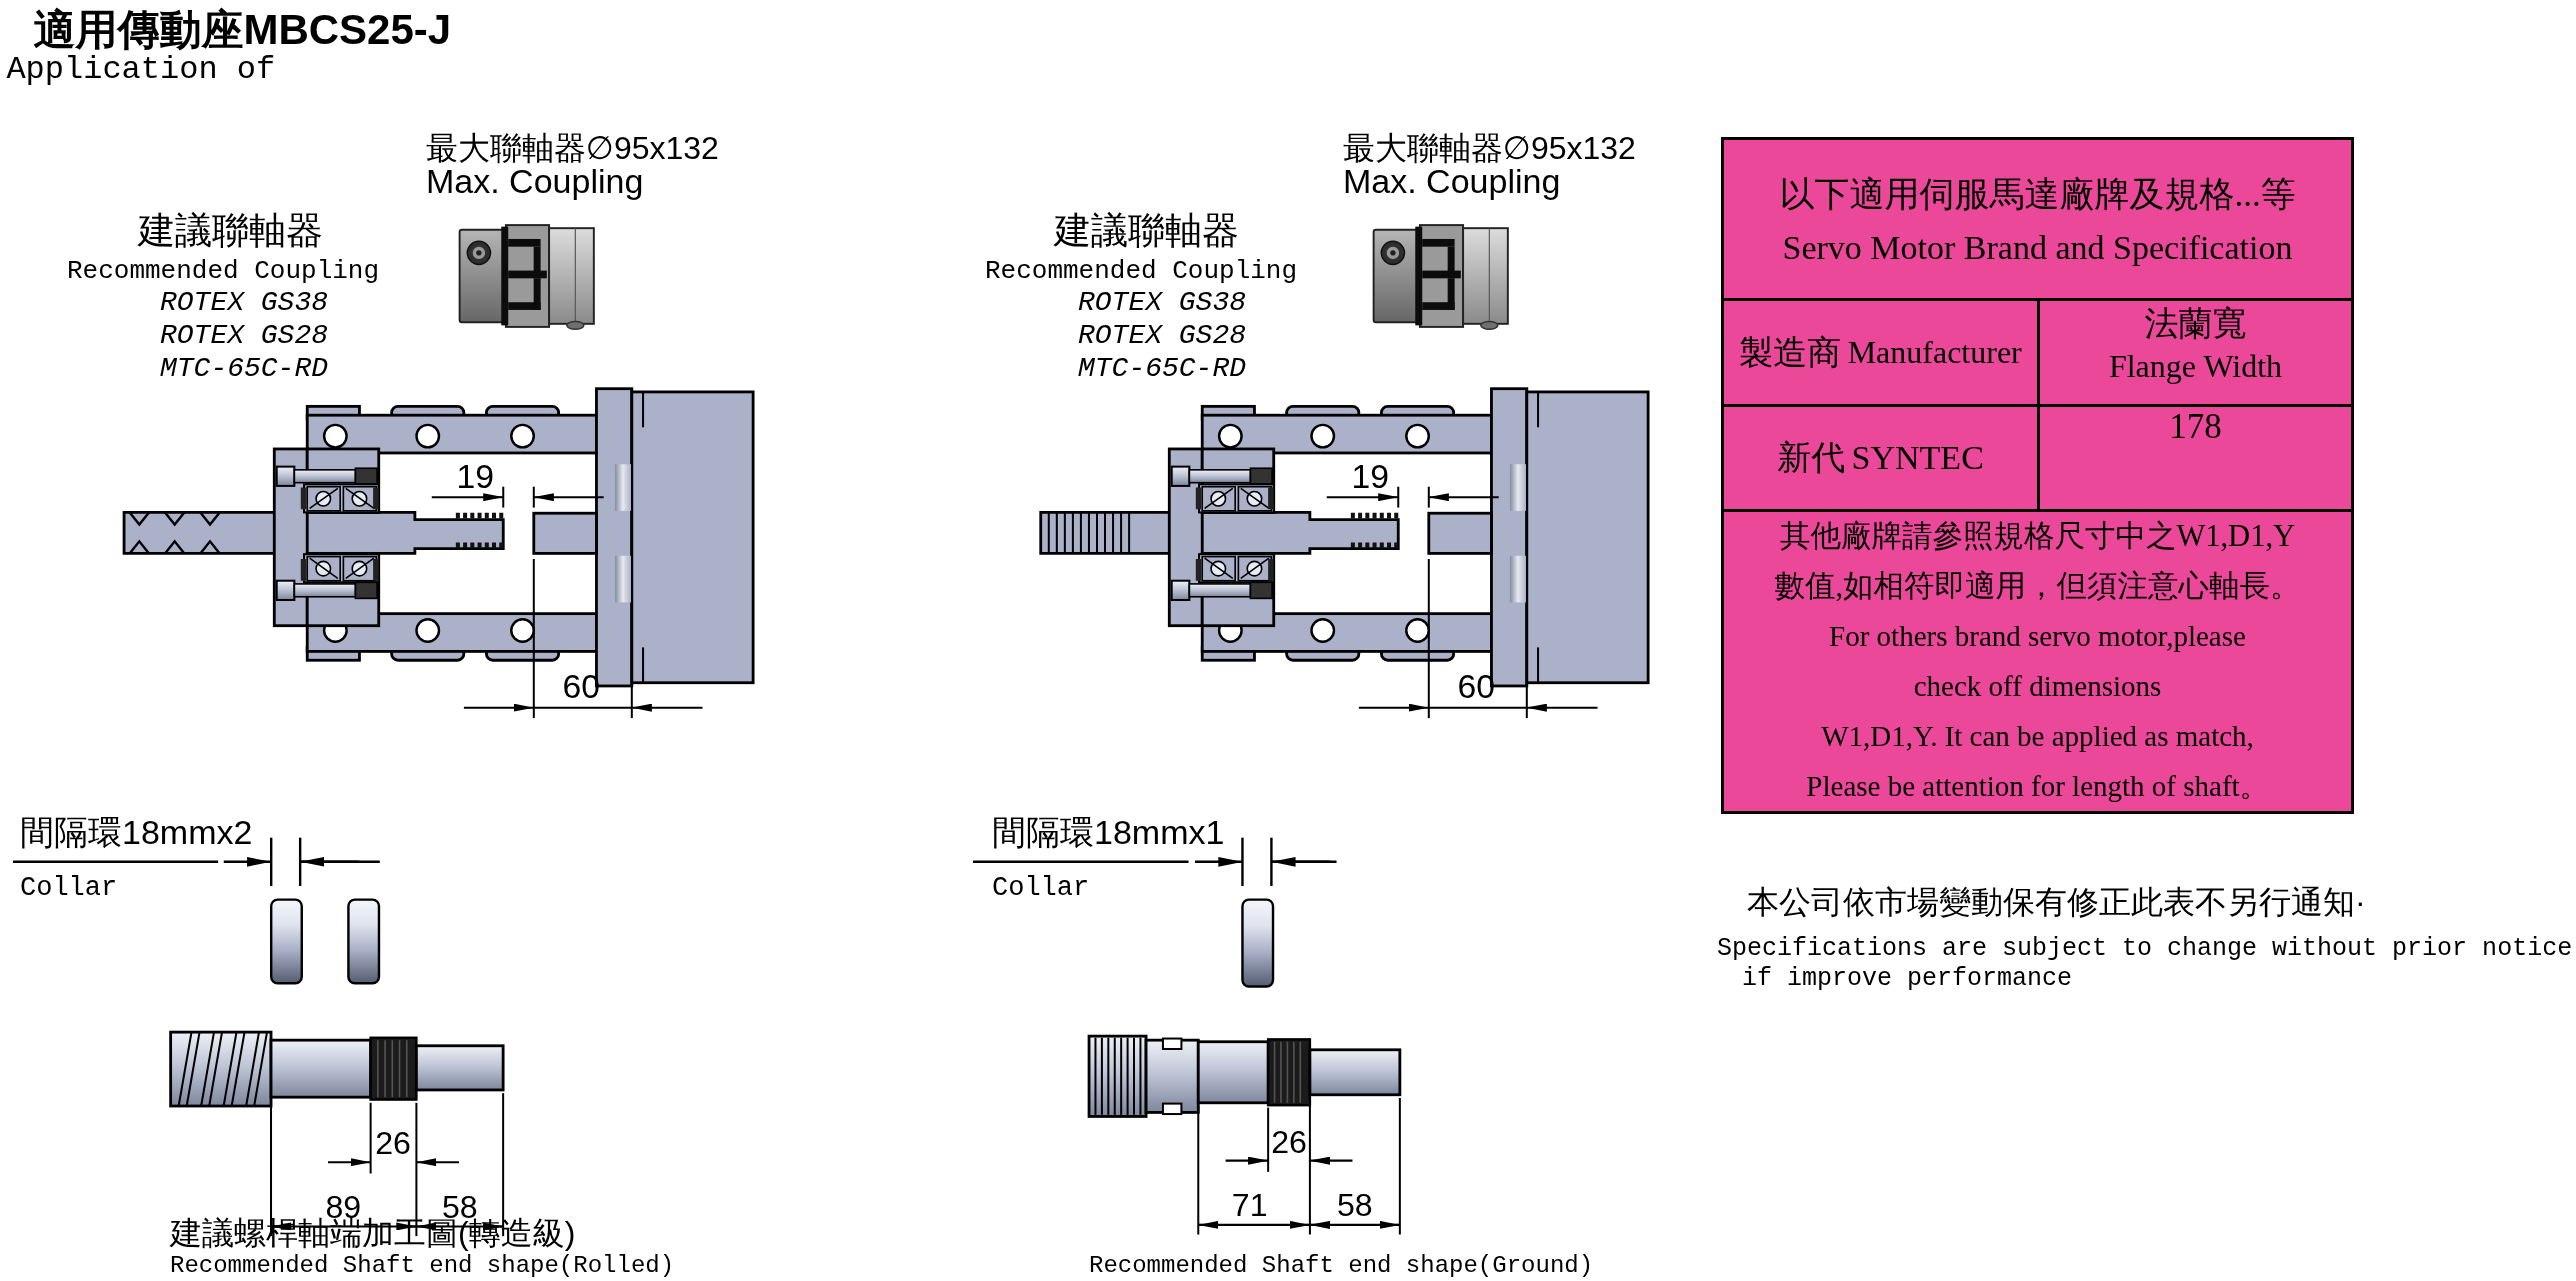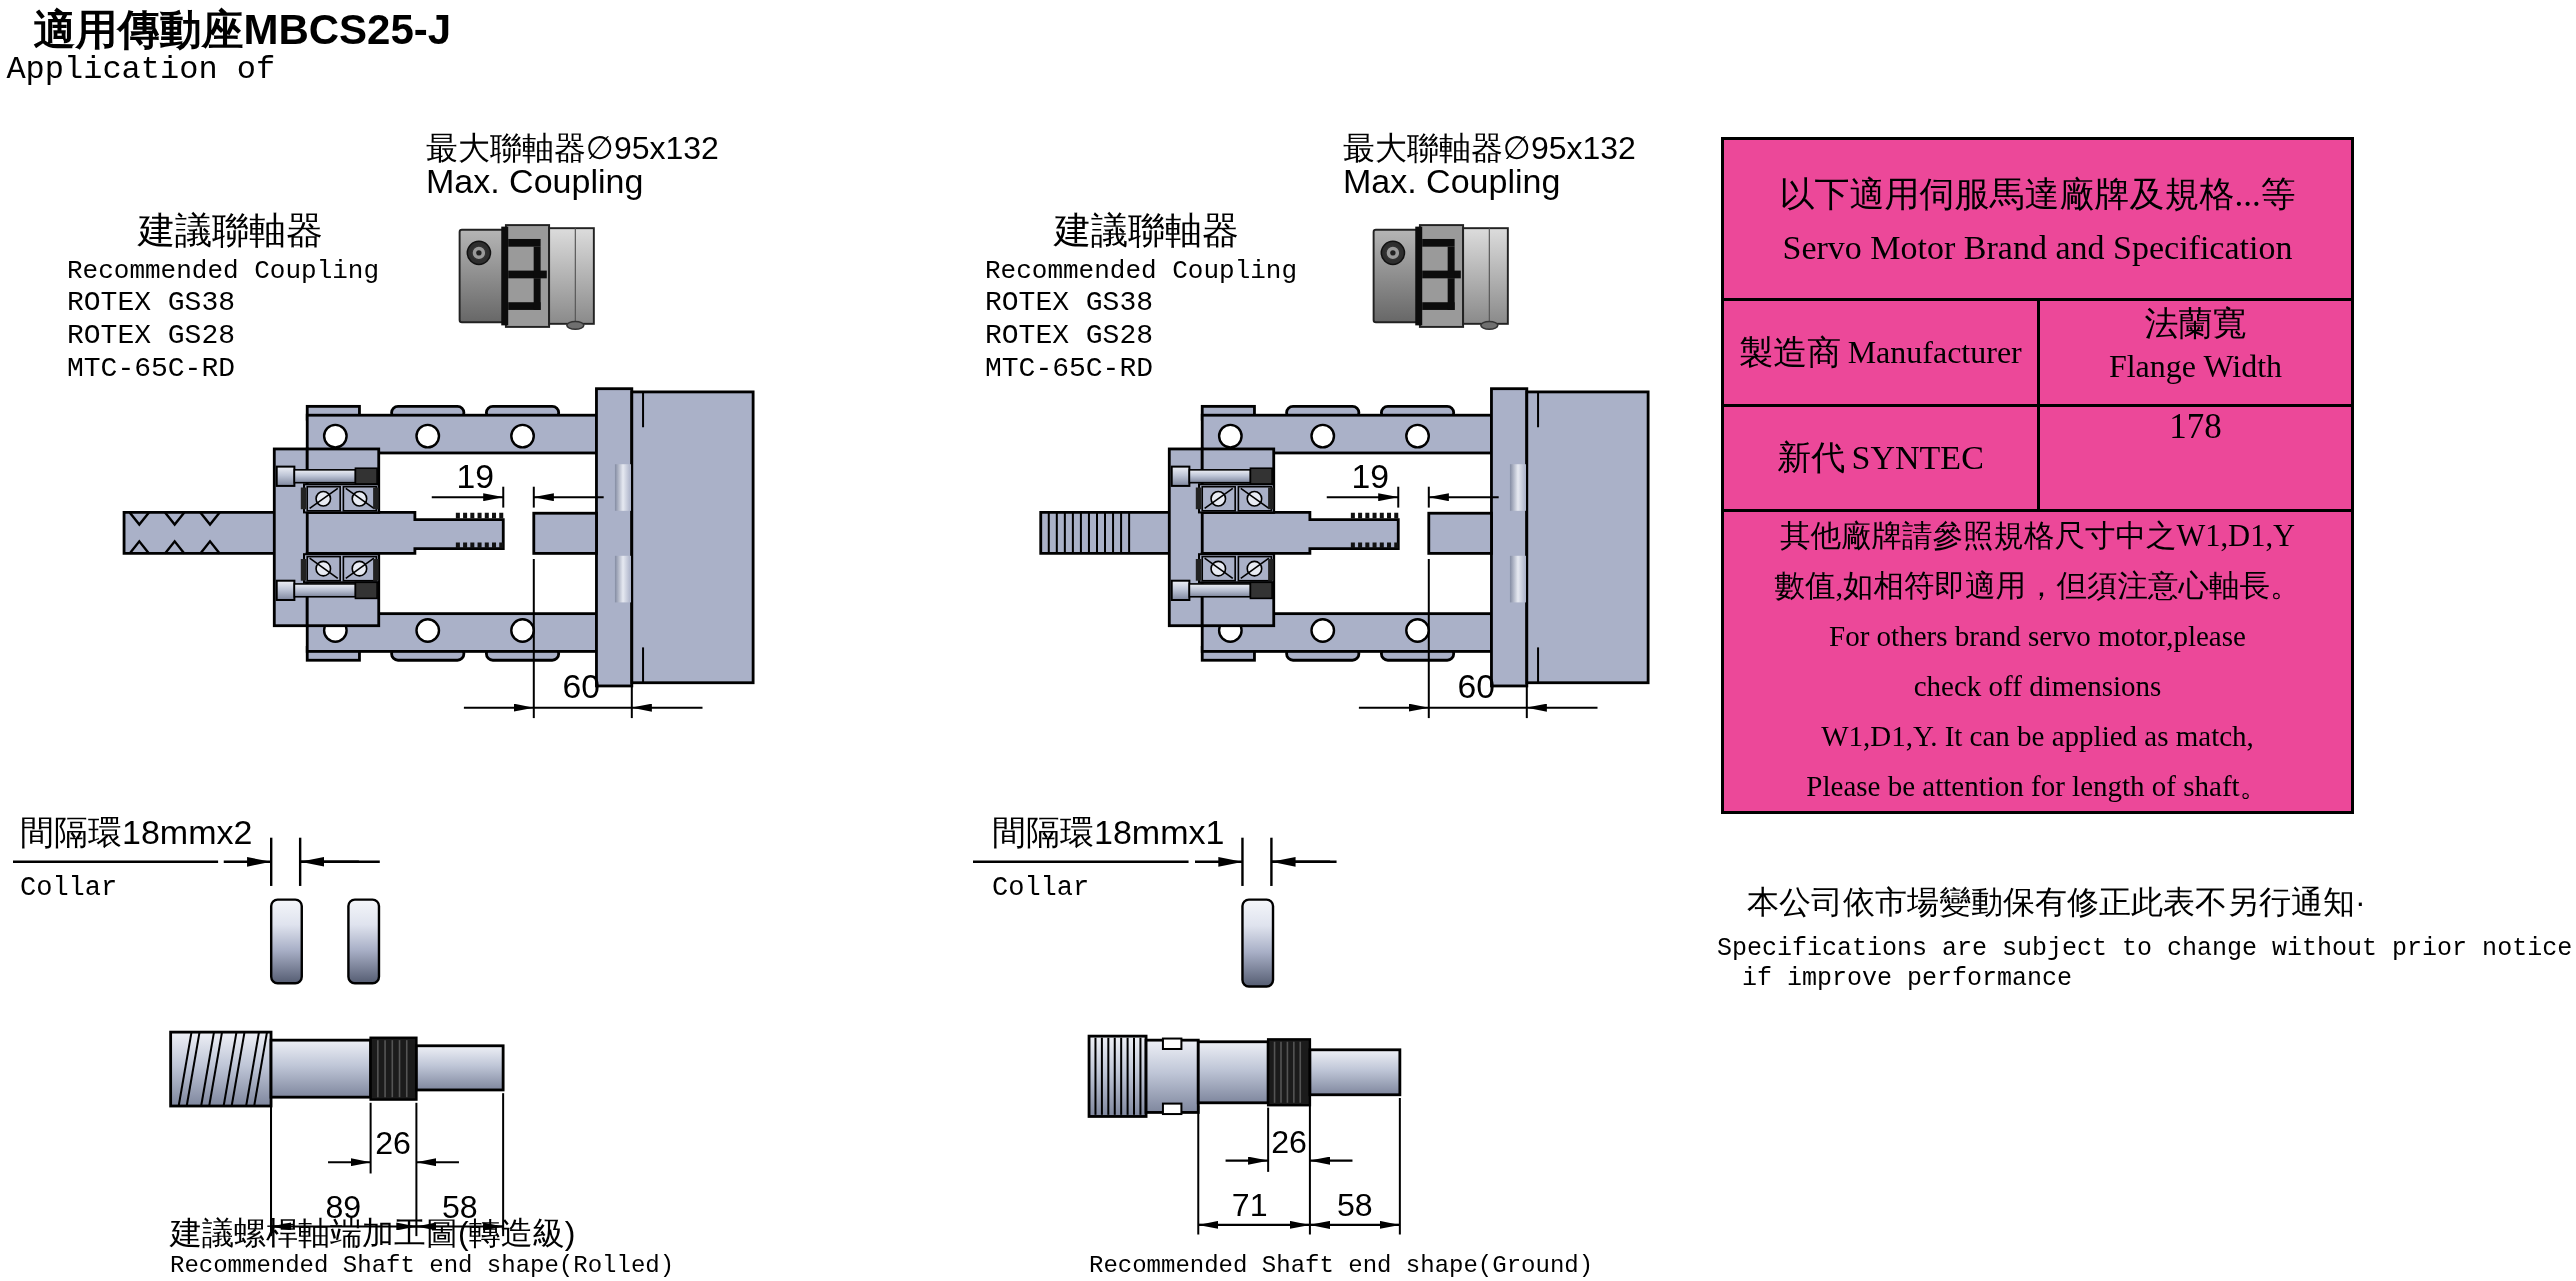--- a/index.html
+++ b/index.html
@@ -2,21 +2,21 @@
 <html style="font-size:13px"><head>
 <meta charset="utf-8">
 <style>
   html,body{margin:0;padding:0;background:#fff;}
   #page{position:relative;width:2576px;height:1282px;background:#ffffff;overflow:hidden;
         font-family:"Liberation Sans","DejaVu Sans",sans-serif;color:#000;}
   .abs{position:absolute;white-space:nowrap;}
   .cjk{font-family:"Liberation Sans","DejaVu Sans",sans-serif;}
   .mono{font-family:"Liberation Mono","DejaVu Sans Mono",monospace;}
   .serif{font-family:"Liberation Serif","DejaVu Serif",serif;}
-  .center{}
+  .center{text-align:center;font-style:italic;}
   svg text{font-family:"Liberation Sans","DejaVu Sans",sans-serif;fill:#000;}
   .spec-table{position:absolute;left:1721px;top:137px;width:633px;height:677px;
               border:3.2px solid #000;box-sizing:border-box;background:#ec4899;}
   .t-row1{height:158px;display:flex;flex-direction:column;justify-content:center;align-items:center;gap:11.2px;}
   .t-row2{height:103px;border-top:3.2px solid #000;display:flex;}
   .t-row3{height:102px;border-top:3.2px solid #000;display:flex;}
   .t-row4{border-top:3.2px solid #000;display:flex;flex-direction:column;justify-content:center;align-items:center;
           height:298px;}
   .t-cell-l{width:313px;display:flex;flex-direction:row;justify-content:center;align-items:center;gap:6.4px;}
   .t-cell-r{flex:1;border-left:3.2px solid #000;display:flex;flex-direction:column;justify-content:flex-start;align-items:center;gap:1px;}

